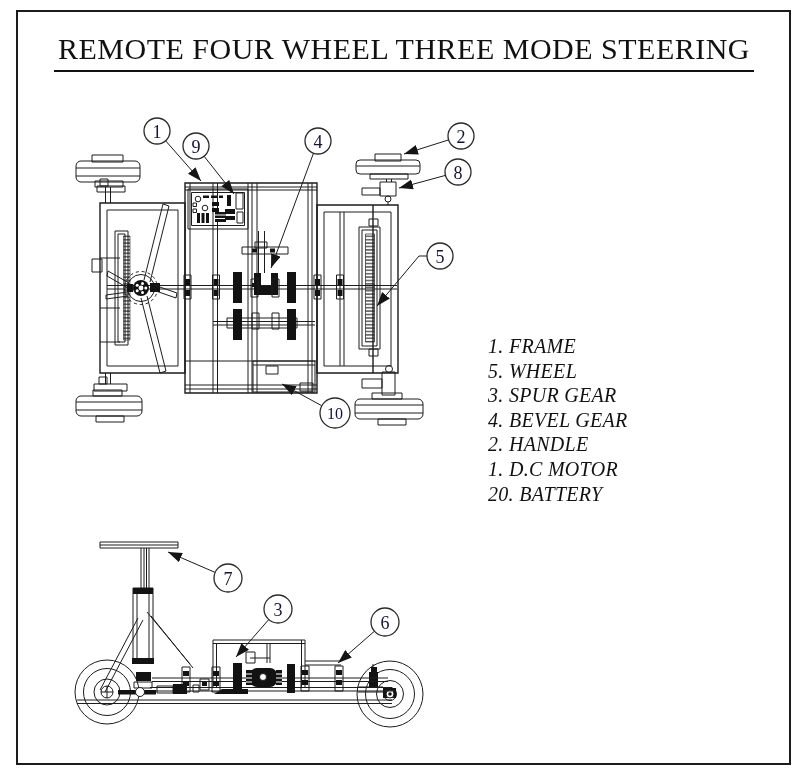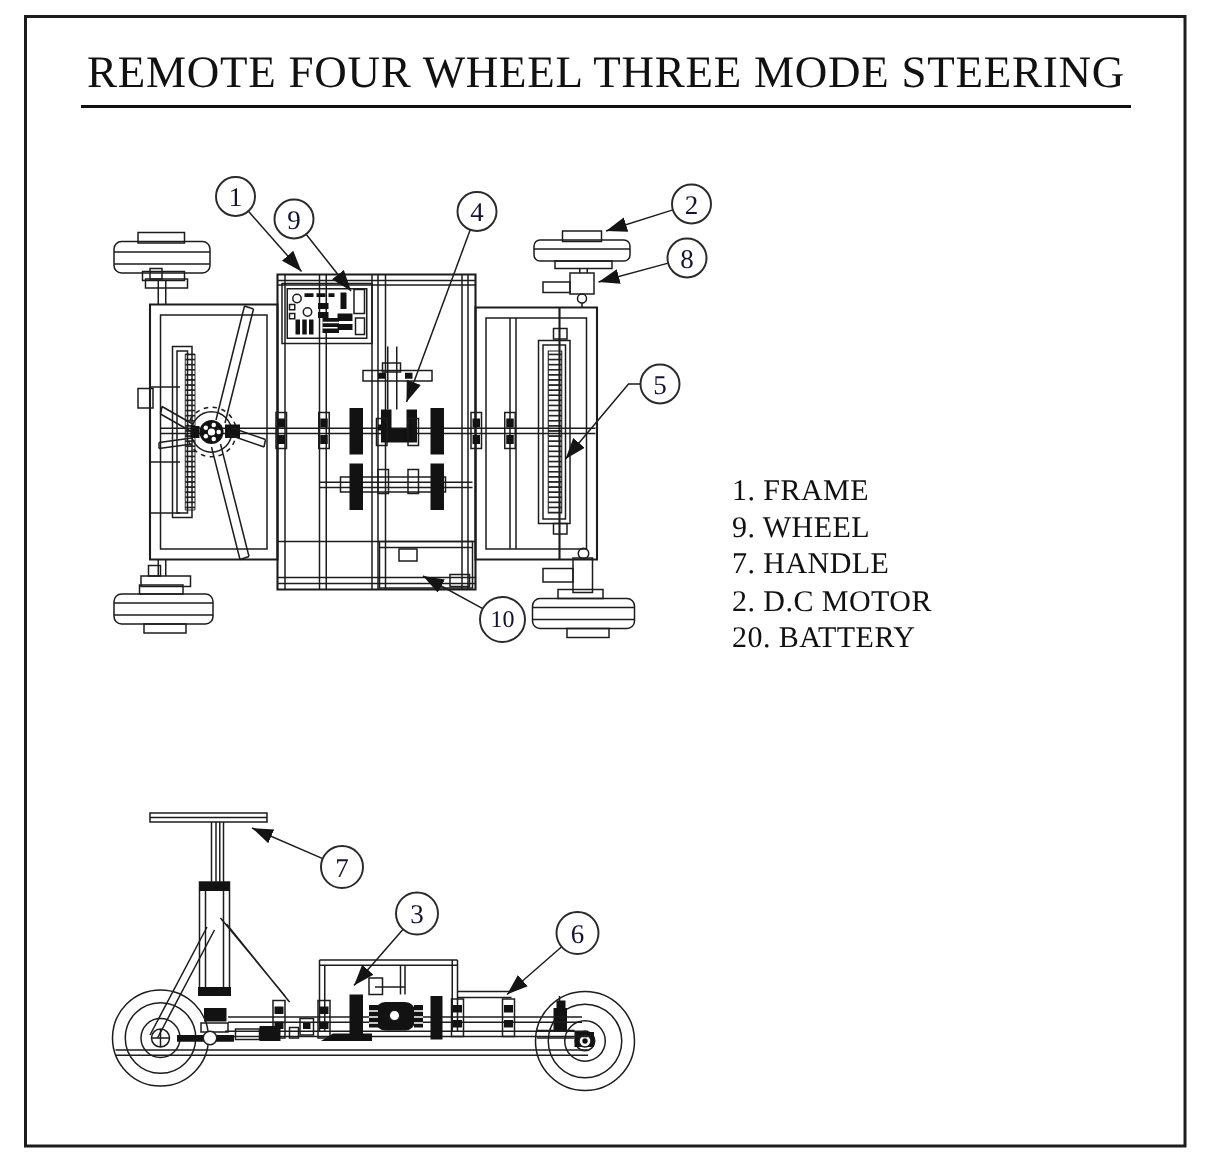--- a/index.html
+++ b/index.html
@@ -3,21 +3,21 @@
 <meta charset="utf-8">
 <style>
   html,body{margin:0;padding:0;background:#fff;}
   body{width:809px;height:774px;position:relative;overflow:hidden;
        font-family:"Liberation Serif", serif;color:#111;}
   .frame-border{position:absolute;left:16px;top:10px;width:775px;height:755px;
        border:2px solid #1c1c1c;box-sizing:border-box;}
   .title-wrap{position:absolute;left:16px;top:32px;width:776px;text-align:center;}
   .title-wrap span{display:inline-block;font-size:30px;letter-spacing:.5px;
        padding:0 4px 4px 4px;border-bottom:2.5px solid #111;white-space:nowrap;}
-  .legend{position:absolute;left:488px;top:315px;margin:0;padding:0;list-style:none;}
+  .legend{position:absolute;left:488px;top:334px;margin:0;padding:0;list-style:none;font-style:italic;}
   .legend li{font-size:20px;line-height:24.6px;letter-spacing:.3px;white-space:nowrap;}
   svg.drawing{position:absolute;left:0;top:0;}
   svg.drawing *{vector-effect:non-scaling-stroke;}
   .ln{stroke:#1c1c1c;fill:none;stroke-width:1;}
   .ln2{stroke:#1c1c1c;fill:none;stroke-width:1.4;}
   .blk{fill:#121212;stroke:none;}
   .wht{fill:#ffffff;stroke:none;}
   .leader{stroke:#1c1c1c;fill:none;stroke-width:1;}
   .callout-circle{fill:#fff;stroke:#2a2a2a;stroke-width:1.3;}
   .callout-num{font-family:"Liberation Serif",serif;fill:#141430;}
@@ -26,23 +26,25 @@
 <body>
 
 <div class="frame-border"></div>
 
 <div class="title-wrap">
   <span>REMOTE FOUR WHEEL THREE MODE STEERING</span>
 </div>
 
 <ul class="legend" id="legend-list">
     <li>1. FRAME</li>
-    <li>9. WHEEL</li>
-    <li>7. HANDLE</li>
-    <li>2. D.C MOTOR</li>
+    <li>5. WHEEL</li>
+    <li>3. SPUR GEAR</li>
+    <li>4. BEVEL GEAR</li>
+    <li>2. HANDLE</li>
+    <li>1. D.C MOTOR</li>
     <li>20. BATTERY</li>
   </ul>
 
 <svg class="drawing" width="809" height="774" viewBox="0 0 809 774">
   <defs>
     <pattern id="rackteeth" width="6" height="3.4" patternUnits="userSpaceOnUse">
       <path d="M0 1.7 H6" stroke="#1c1c1c" stroke-width="1.1" fill="none"></path>
     </pattern>
     <marker id="arrowhead" markerWidth="16" markerHeight="12" refX="14" refY="5" orient="auto" markerUnits="userSpaceOnUse">
       <path d="M0 0 L14 5 L0 10 Z" fill="#141414"></path>

